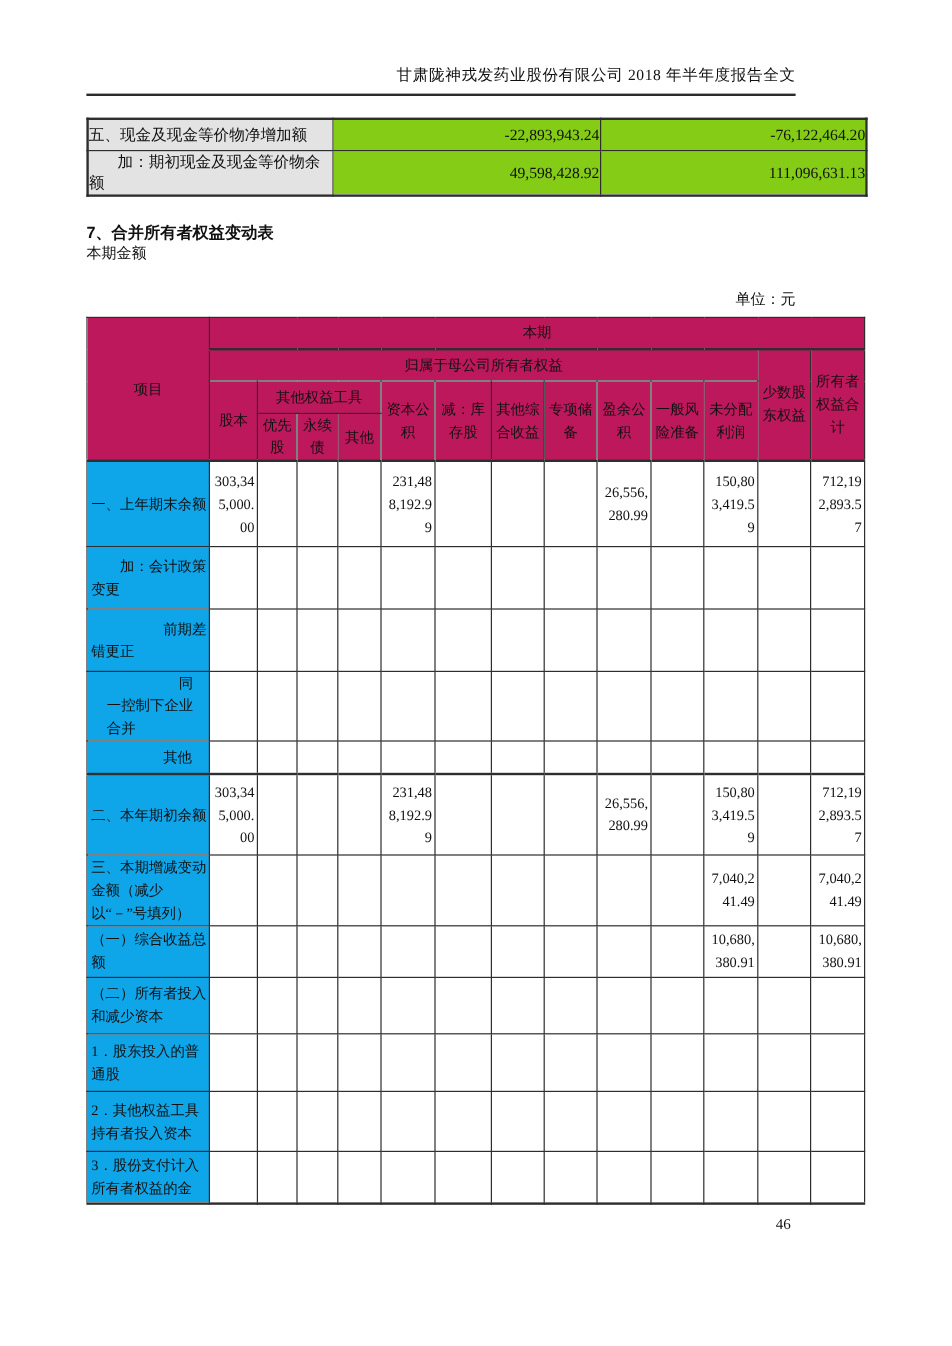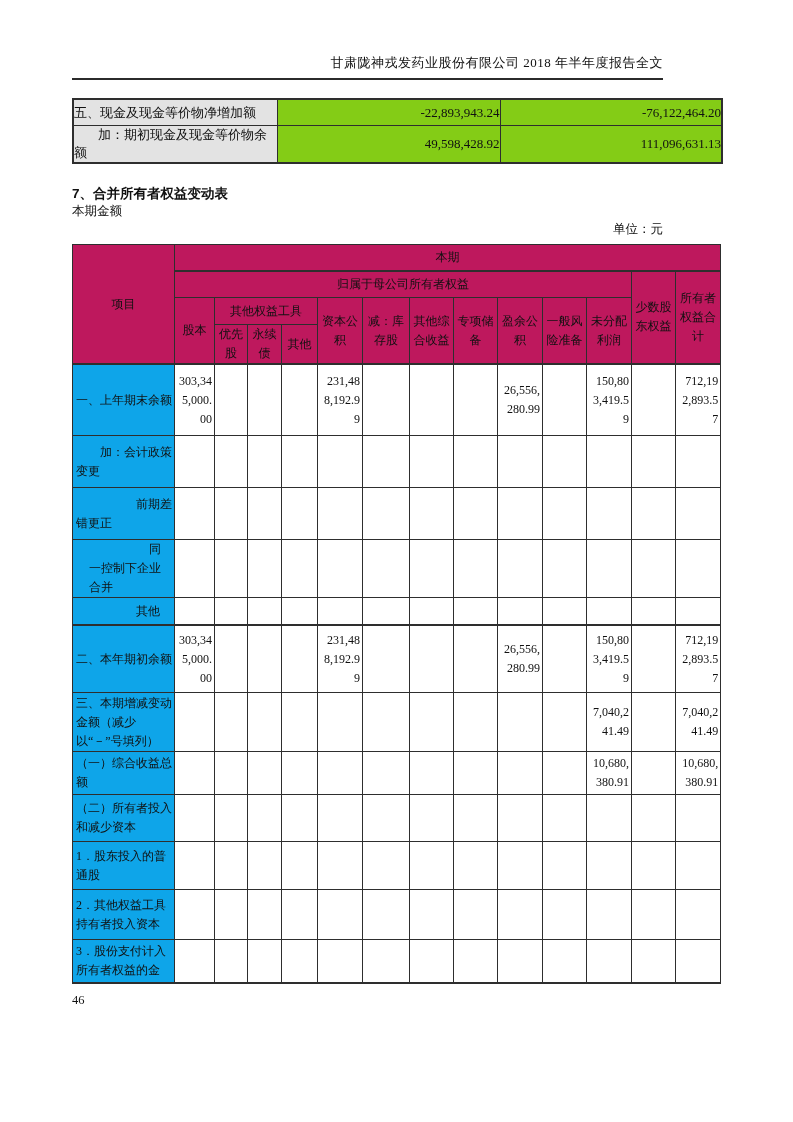--- a/index.html
+++ b/index.html
@@ -14,21 +14,21 @@
   table{border-collapse:collapse;table-layout:fixed;width:649px;}
   td{overflow:hidden;}
   
   .cash-table{margin-top:18px;border:2px solid #2e2e2e;font-size:13px;}
   .cash-table td{border:1px solid #2e2e2e;height:25px;vertical-align:middle;padding:0 0;}
   .cash-table td.lbl{background:#e3e3e3;text-align:left;}
   .cash-table td.val{text-align:right;background:#84cc16;}
   
   .sec{margin:21px 0 0;font-family:"Liberation Sans","DejaVu Sans",sans-serif;font-size:13.5px;font-weight:bold;}
   .sub{font-size:12.5px;}
-  .unit{margin-top:1px;font-size:12.5px;text-align:right;}
+  .unit{margin-top:21px;font-size:12.5px;text-align:right;}
   
   .equity-table{margin-top:6px;border:1px solid #2e2e2e;border-bottom:2px solid #2e2e2e;font-size:12px;line-height:19px;}
   .equity-table td{border:1px solid #2e2e2e;vertical-align:middle;padding:0 2px;}
   .equity-table thead td{background:#be185d;text-align:center;}
   .equity-table thead td.period-cell{border-bottom:2px solid #2e2e2e;}
   .equity-table tr.hr1{height:26px;}
   .equity-table tr.hr2{height:27px;}
   .equity-table tr.hr3{height:27px;}
   .equity-table tr.hr4{height:39px;}
   .equity-table tbody td.lbl{background:#0ea5e9;text-align:left;padding:0 2px 0 3px;word-break:break-all;}
@@ -40,21 +40,21 @@
   .equity-table tbody tr:nth-child(3) td{height:51px;}
   .equity-table tbody tr:nth-child(4) td{height:51px;padding-left:16px;}
   .equity-table tbody tr:nth-child(5) td{height:26px;}
   .equity-table tbody tr:nth-child(6) td{height:66px;}
   .equity-table tbody tr:nth-child(7) td{height:58px;}
   .equity-table tbody tr:nth-child(8) td{height:42px;margin-left:20px;}
   .equity-table tbody tr:nth-child(9) td{height:46px;}
   .equity-table tbody tr:nth-child(10) td{height:47px;}
   .equity-table tbody tr:nth-child(11) td{height:49px;}
   .equity-table tbody tr:nth-child(12) td{height:42px;}
-  .pagenum{margin-top:9px;font-size:12.5px;padding-right:4px;}
+  .pagenum{margin-top:9px;text-align:right;font-size:12.5px;padding-right:4px;}
 </style>
 </head>
 <body>
 
 <div class="content">
 
   <div class="doc-title">甘肃陇神戎发药业股份有限公司 2018 年半年度报告全文</div>
   <div class="rule"></div>
 
   <table class="cash-table">

